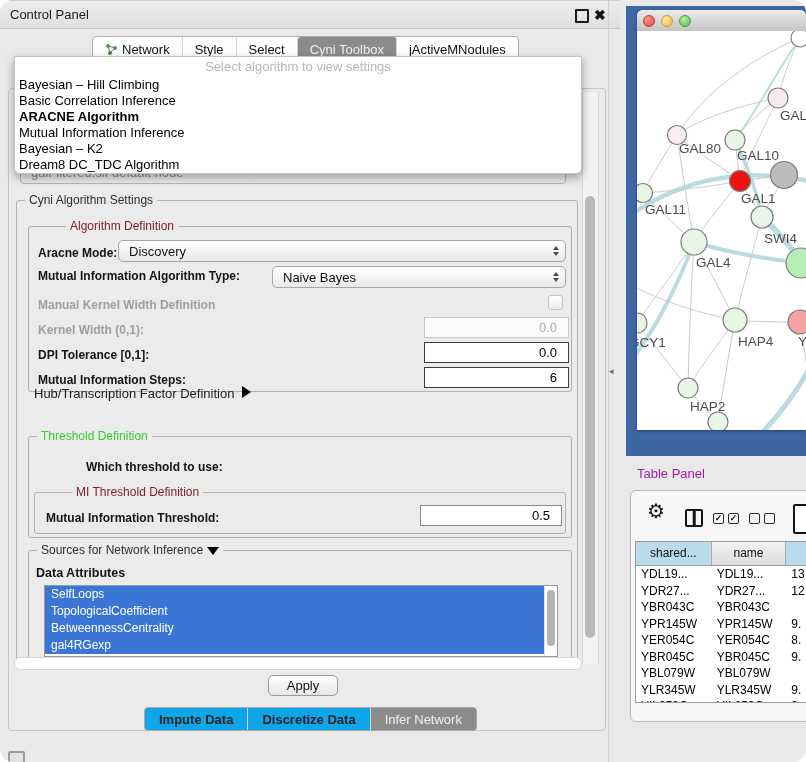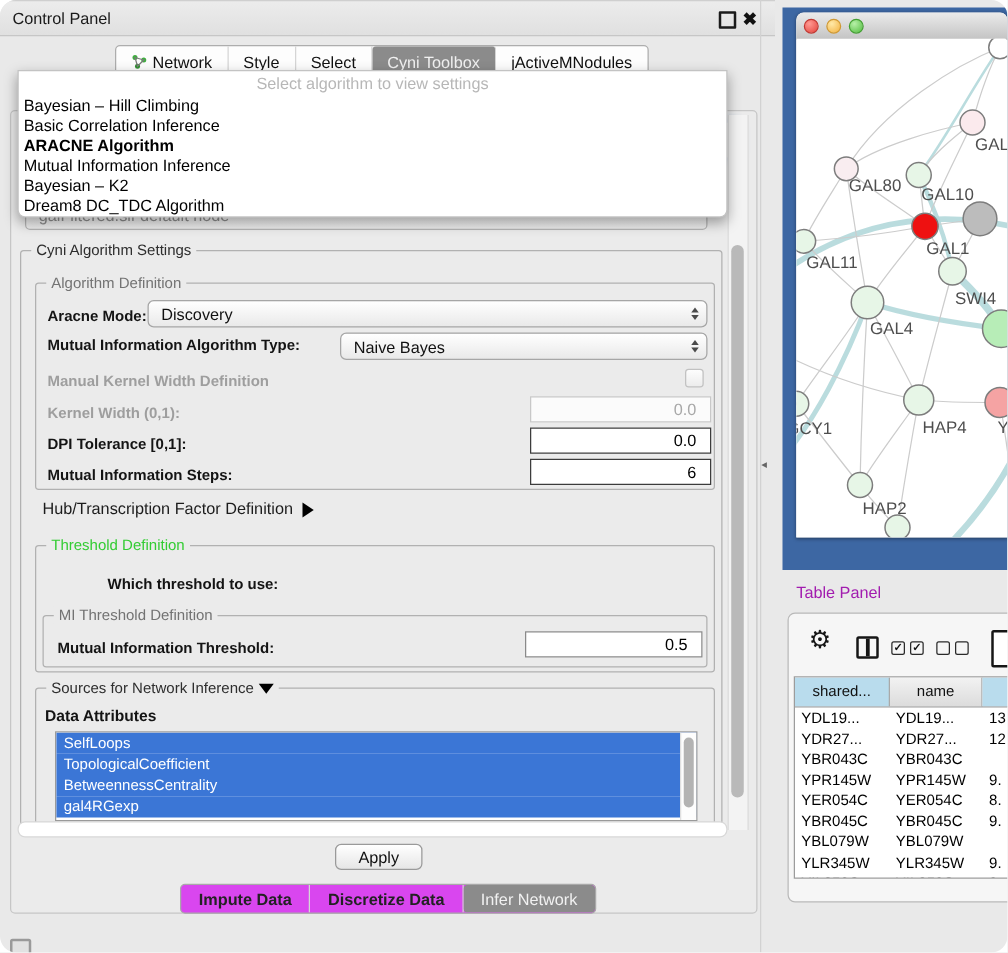--- a/index.html
+++ b/index.html
@@ -40,52 +40,52 @@
   .popup{left:14px;top:56px;width:566px;height:116px;background:#ffffff;border:1px solid #c3c3c3;
          border-radius:0 0 6px 6px;box-shadow:0 4px 10px rgba(0,0,0,.35);z-index:30;}
   .popup-placeholder{position:absolute;left:0;top:2px;width:100%;text-align:center;font-size:13px;color:#b7b7b7;}
   .popup-list{position:absolute;left:4px;top:20px;right:4px;}
   .popup-item{font-size:13px;line-height:16px;color:#000;white-space:nowrap;}
   .popup-item.sel{font-weight:bold;}
 
   
   .group{border:1px solid #b1b1b1;border-radius:3px;box-sizing:border-box;}
   .group-label{position:absolute;top:-8px;left:8px;background:#ebebeb;padding:0 4px;font-size:12px;white-space:nowrap;}
-  .t-blue{color:#737373;} .t-green{color:#33cc33;} .t-dark{color:#2e2e2e;}
+  .t-blue{color:#7f1d1d;margin-left:29px;} .t-green{color:#33cc33;} .t-dark{color:#2e2e2e;}
   .lbl{position:absolute;font-size:12px;font-weight:bold;color:#141414;white-space:nowrap;}
   .lbl.dis{color:#9e9e9e;}
 
   .combo{position:absolute;height:22px;background:linear-gradient(#ffffff,#e9e9e9);border:1px solid #a6a6a6;
          border-radius:5px;box-sizing:border-box;display:flex;align-items:center;font-size:13px;color:#111;
          padding:0 24px 0 10px;}
   .combo .arrows{position:absolute;right:6px;top:0;bottom:0;display:flex;flex-direction:column;justify-content:center;gap:2px;}
   .combo .arrows i{display:block;width:0;height:0;border-left:3.5px solid transparent;border-right:3.5px solid transparent;}
   .combo .arrows i.up{border-bottom:4px solid #4a4a4a;}
   .combo .arrows i.dn{border-top:4px solid #4a4a4a;}
 
   .field{position:absolute;height:21px;background:#fff;border:1.5px solid #3c3c3c;box-sizing:border-box;
          font-size:13px;color:#000;display:flex;align-items:center;justify-content:flex-end;padding:0 11px;}
   .field.dis{border:1px solid #c8c8c8;background:#fbfbfb;color:#a8a8a8;}
   .checkbox{position:absolute;width:15px;height:15px;border:1px solid #c2c2c2;border-radius:3px;
             background:linear-gradient(#fdfdfd,#ececec);box-sizing:border-box;}
 
-  .hub-row{position:absolute;left:34px;top:399px;font-size:13px;color:#1c1c1c;display:flex;align-items:flex-end;gap:8px;}
+  .hub-row{position:absolute;left:34px;top:386px;font-size:13px;color:#1c1c1c;display:flex;align-items:flex-start;gap:8px;}
   .tri-right{display:inline-block;width:0;height:0;border-top:6px solid transparent;border-bottom:6px solid transparent;border-left:9px solid #000;}
   .tri-down{display:inline-block;width:0;height:0;border-left:6px solid transparent;border-right:6px solid transparent;border-top:8px solid #000;margin-left:4px;vertical-align:middle;}
 
   .listbox{position:absolute;left:44px;top:585px;width:514px;height:72px;background:#fff;border:1px solid #9a9a9a;
            box-sizing:border-box;overflow:hidden;}
   .list-item{height:17px;line-height:17px;font-size:12px;color:#fff;background:#3b76d6;padding-left:6px;white-space:nowrap;}
   .list-vthumb{position:absolute;right:2px;top:4px;width:8px;height:56px;background:#b3b3b3;border-radius:4px;}
   .list-vtrack{position:absolute;right:0;top:0;width:12px;height:100%;background:#fdfdfd;border-left:1px solid #e0e0e0;}
 
   .apply-btn{left:268px;top:675px;width:70px;height:21px;background:linear-gradient(#ffffff,#e6e6e6);
              border:1px solid #9a9a9a;border-radius:5px;font-size:13px;color:#111;text-align:center;line-height:19px;box-sizing:border-box;}
 
-  .bottom-tabs{left:144px;top:707px;height:22px;display:flex;background:#d946ef;border:1px solid #a9a9a9;border-radius:4px;overflow:hidden;}
+  .bottom-tabs{left:144px;top:707px;height:22px;display:flex;background:#0ea5e9;border:1px solid #a9a9a9;border-radius:4px;overflow:hidden;}
   .bottom-tabs .tab{display:flex;align-items:center;padding:0 14px;font-size:13px;font-weight:bold;color:#222;
                     border-right:1px solid #d5d5d5;white-space:nowrap;}
   .bottom-tabs .tab:last-child{border-right:none;}
   .bottom-tabs .tab.active{background:#8b8b8b;color:#f1f1f1;font-weight:normal;border-radius:3px;}
 
   .splitter{left:608px;top:0;width:18px;height:762px;border-left:1px solid #d2d2d2;}
   .split-arrow{position:absolute;left:0px;top:366px;font-size:9px;color:#666;}
 
   
   .net-frame{left:626px;top:6px;width:180px;height:450px;background:#3d67a3;}

